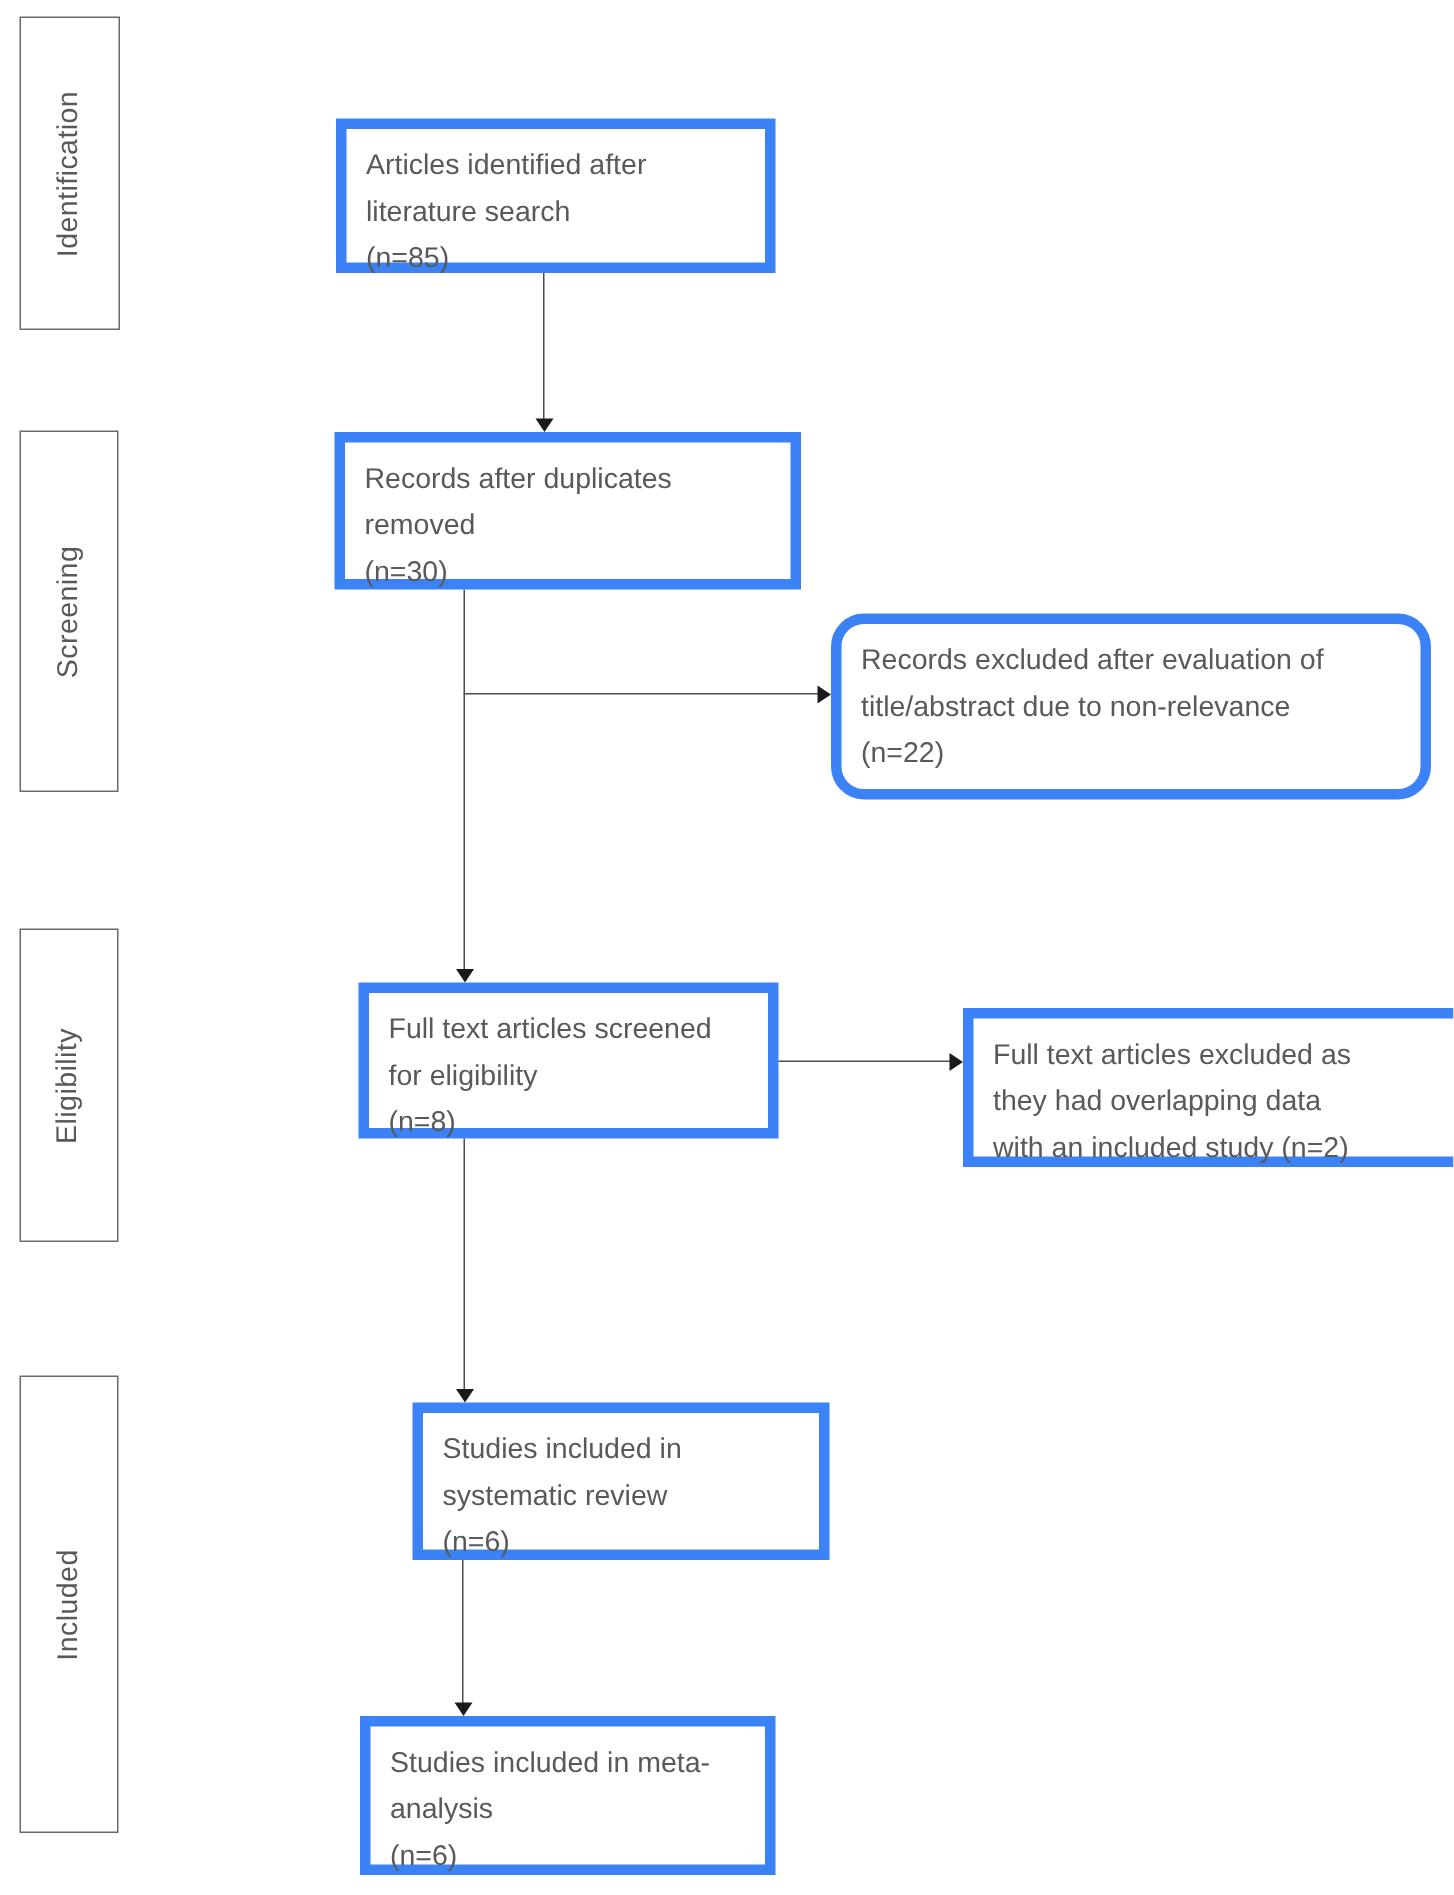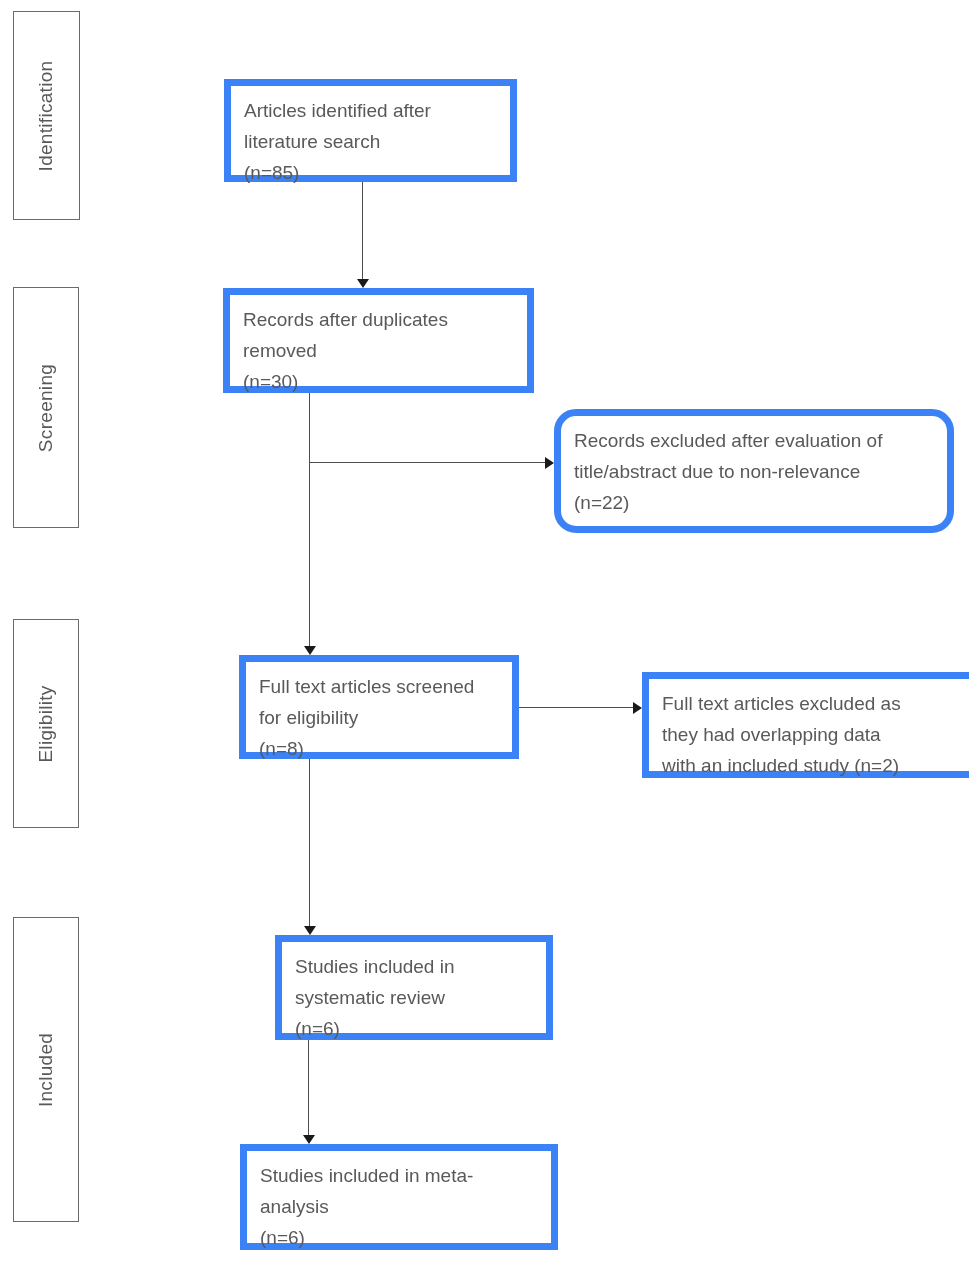--- a/index.html
+++ b/index.html
@@ -111,21 +111,21 @@
 for eligibility
 (n=8)</span>
   </div>
 
   <div class="fbox" style="left:240px; top:935px; width:278px; height:105px;margin-left:35px;">
     <span class="txt">Studies included in
 systematic review
 (n=6)</span>
   </div>
 
-  <div class="fbox" style="left:240px; top:1144px; width:318px; height:106px;">
+  <div class="fbox" style="left:240px; top:1144px; width:277px; height:106px;">
     <span class="txt">Studies included in meta-
 analysis
 (n=6)</span>
   </div>
 
   <div class="fbox" style="left:554px; top:409px; width:400px; height:124px;border-radius:22px;">
     <span class="txt">Records excluded after evaluation of
 title/abstract due to non-relevance
 (n=22)</span>
   </div>

